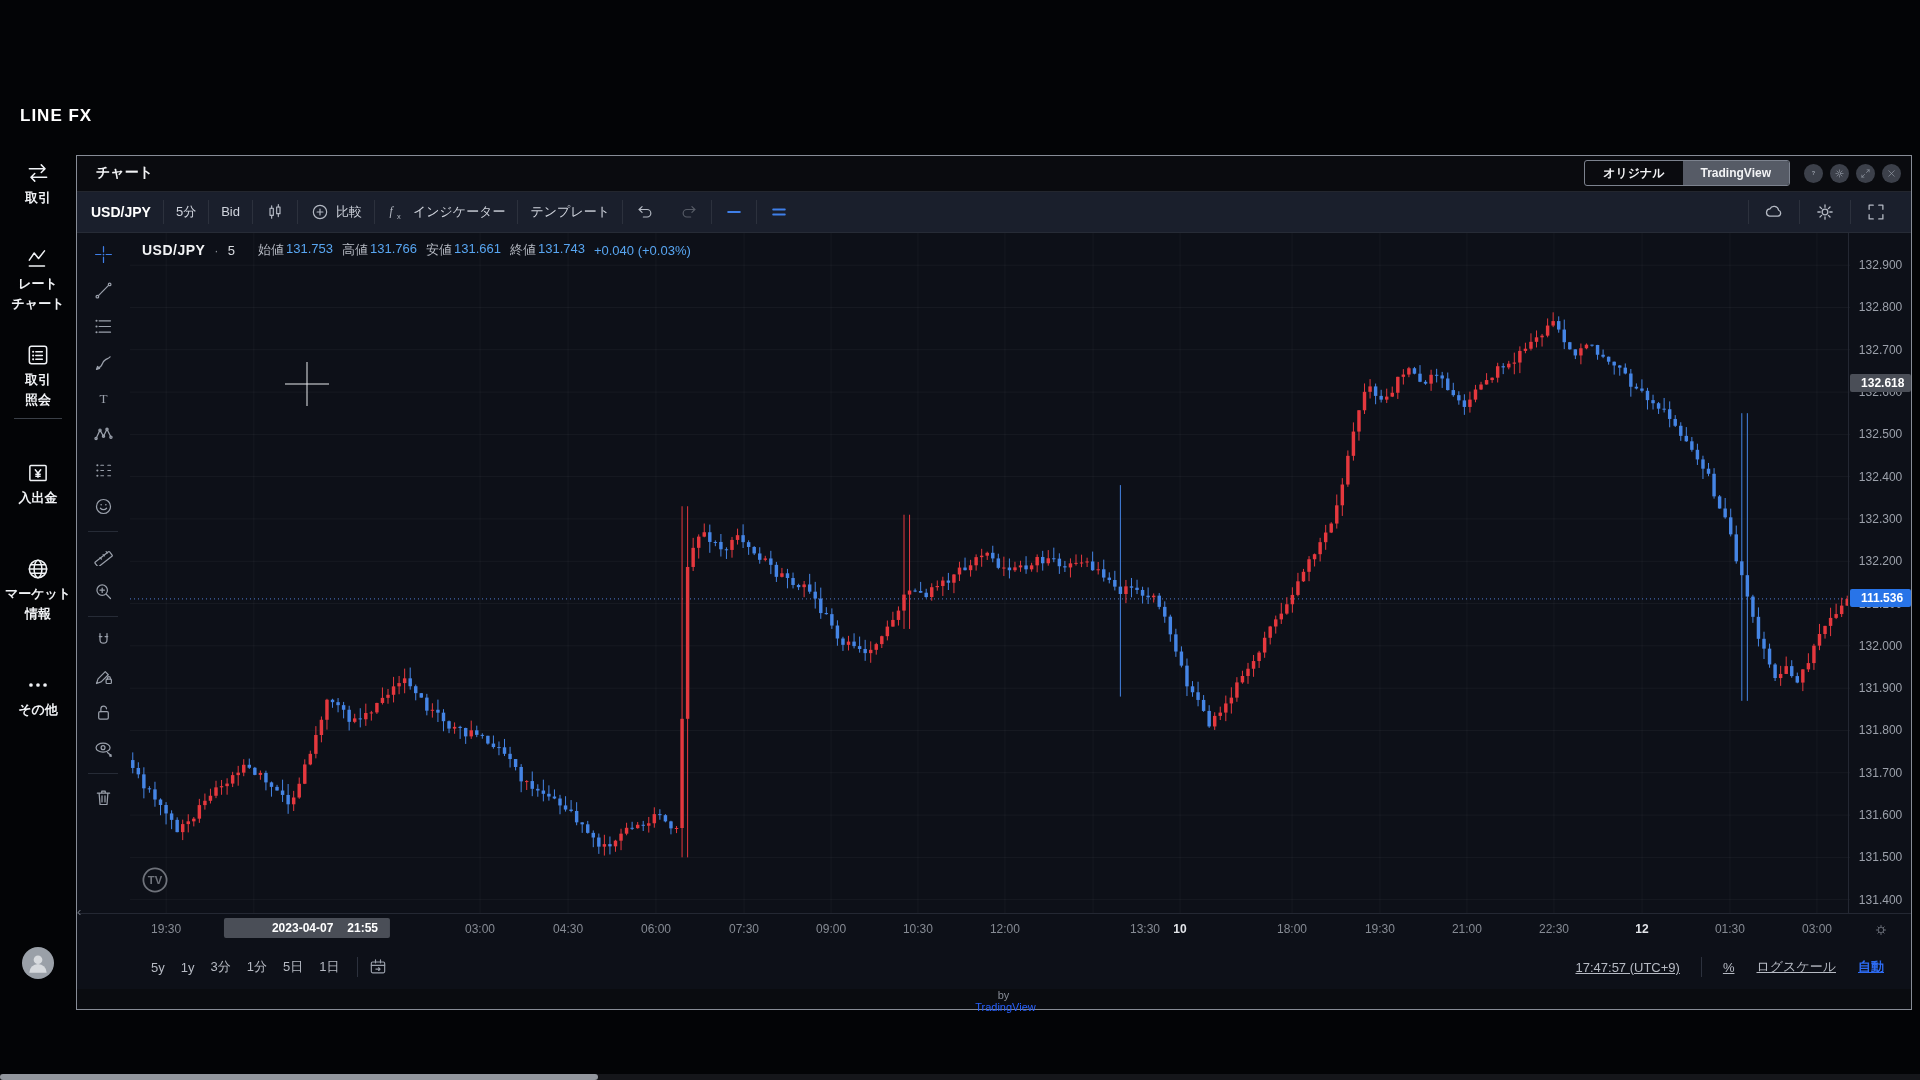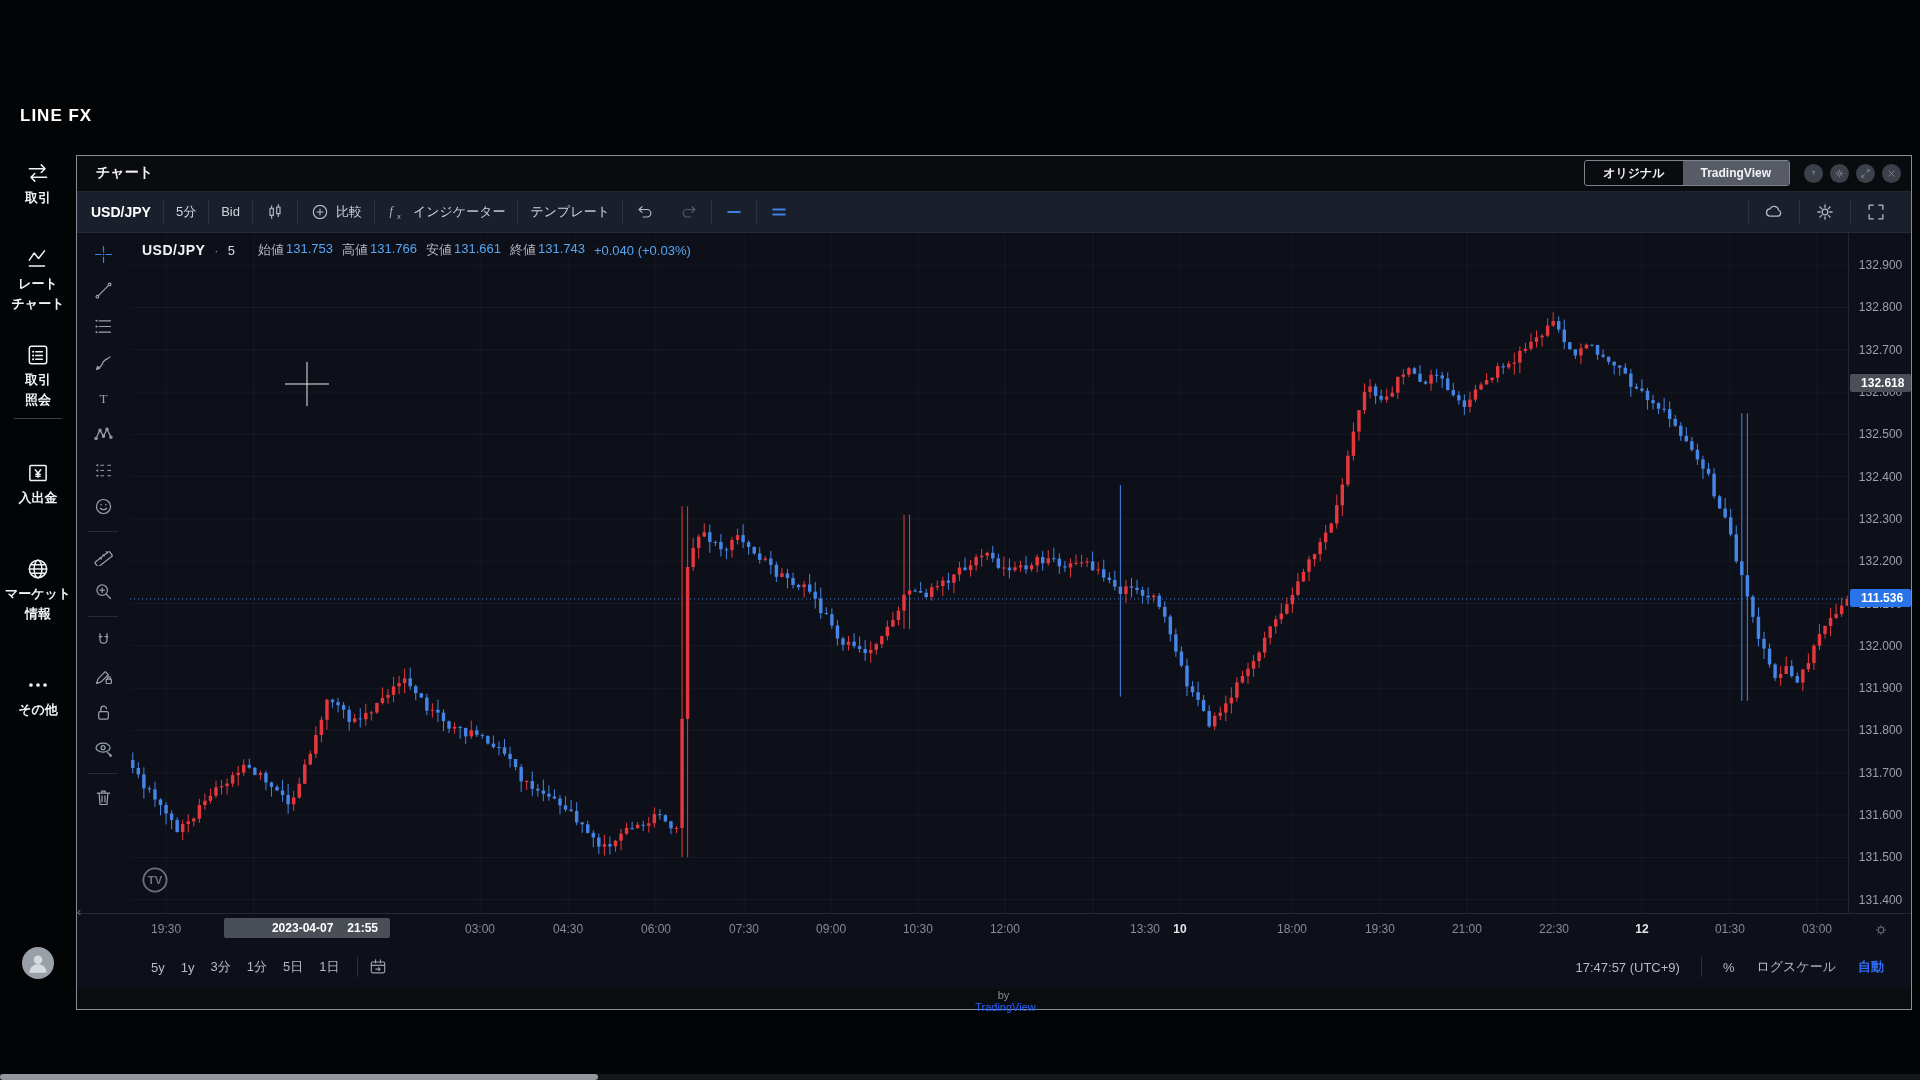--- a/index.html
+++ b/index.html
@@ -92,21 +92,21 @@
                   display:flex; gap:14px; white-space:nowrap; }
   .axis-gear { position:absolute; right:22px; top:8px; width:16px; height:16px; color:#6a6f79; cursor:pointer; }
 
   
   .bottom-bar { height:44px; display:flex; align-items:center; padding:0 16px 0 66px;
                 font-size:13px; color:#b6bac3; }
   .range-btn { padding:0 8px; cursor:pointer; }
   .bb-sep { width:1px; height:20px; background:#2c313d; margin:0 10px; }
   .bb-icon { width:20px; height:20px; color:#9aa0ab; cursor:pointer; }
   .bb-right { margin-left:auto; display:flex; align-items:center; gap:0; }
-  .bb-right .itm { padding:0 11px; cursor:pointer; }
+  .bb-right .itm { padding:0 11px; cursor:pointer;text-decoration:underline; }
   .bb-right .auto { color:#2d6bf2; font-weight:bold; }
   .clock { color:#b6bac3; }
 
   
   .panel-footer { height:20px; display:flex; align-items:center; padding-left:19px;
                   font-size:11px; color:#868b94; background:#0a0c10;flex-direction:column; }
   .panel-footer a { color:#2962ff; margin-left:4px; text-decoration:none; cursor:pointer; }
 
   .scrollbar-track { position:absolute; left:0; bottom:0; width:1920px; height:6px; background:#15161a; }
   .scrollbar-thumb { position:absolute; left:0; bottom:0; width:598px; height:6px; background:#93979e;

